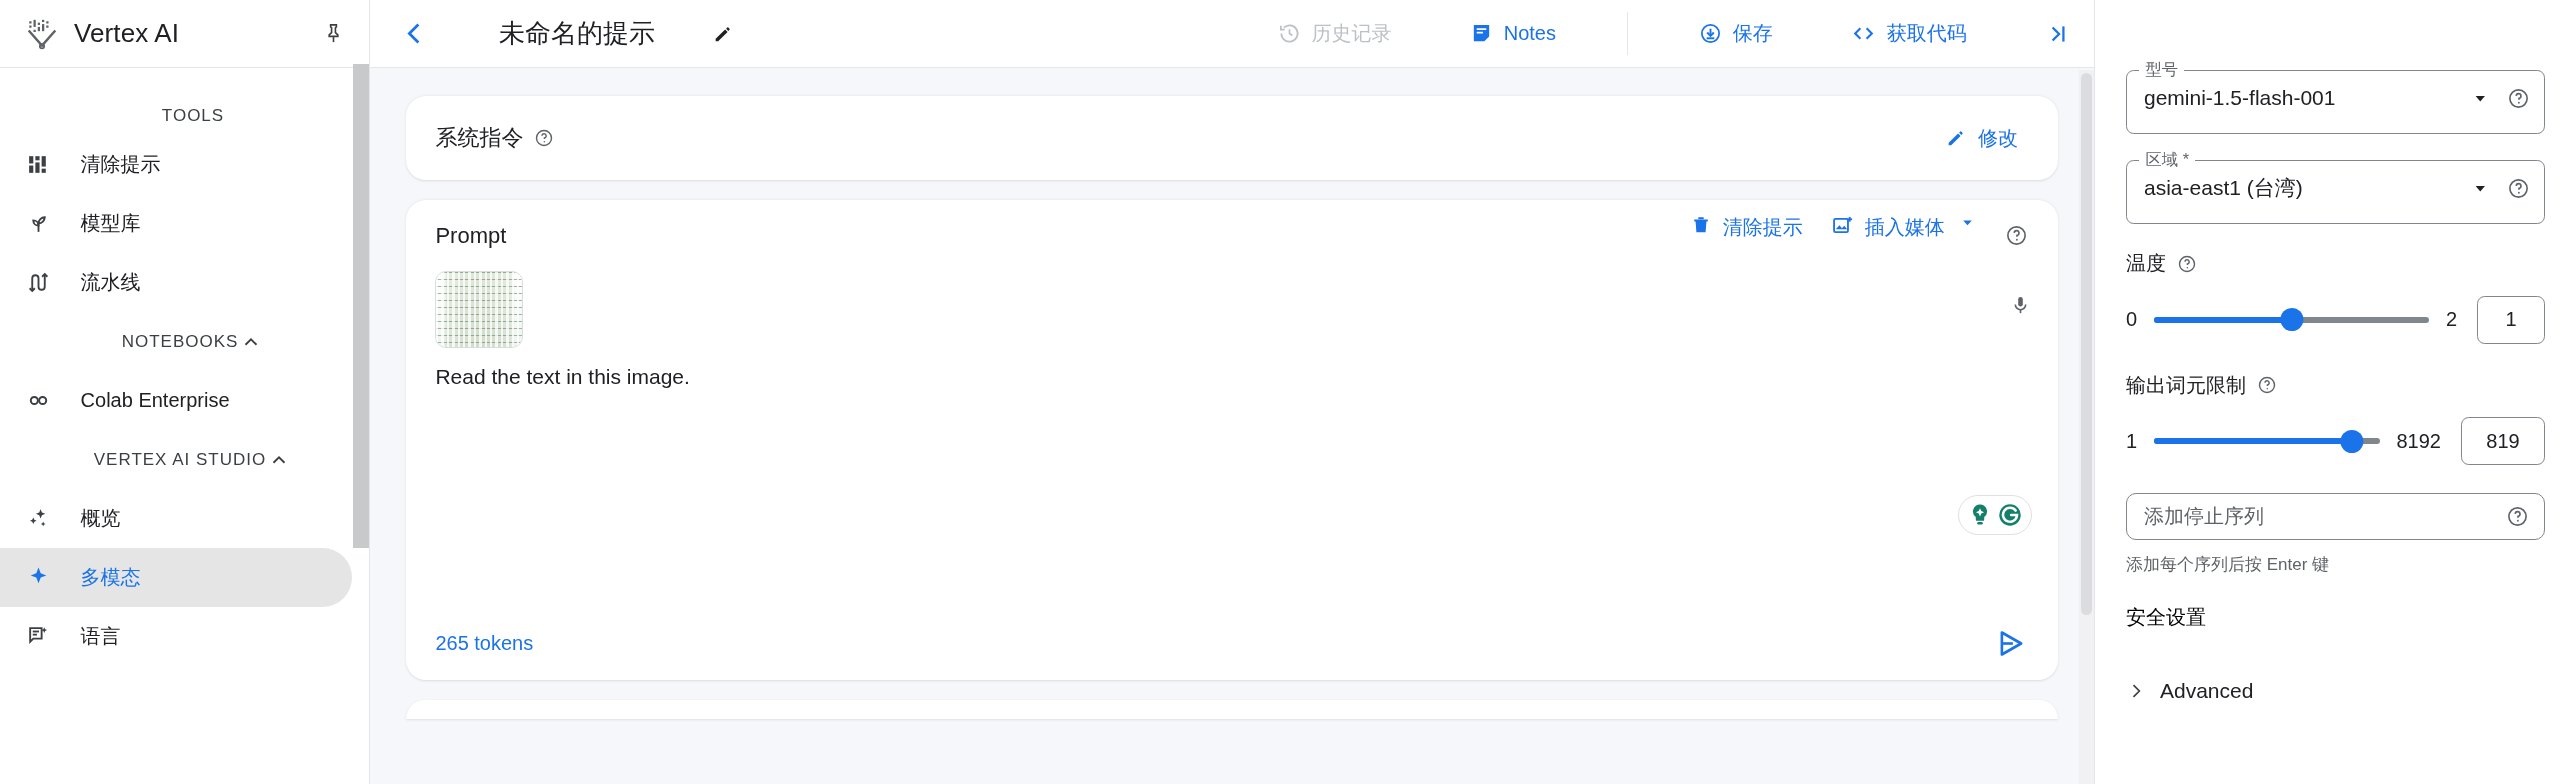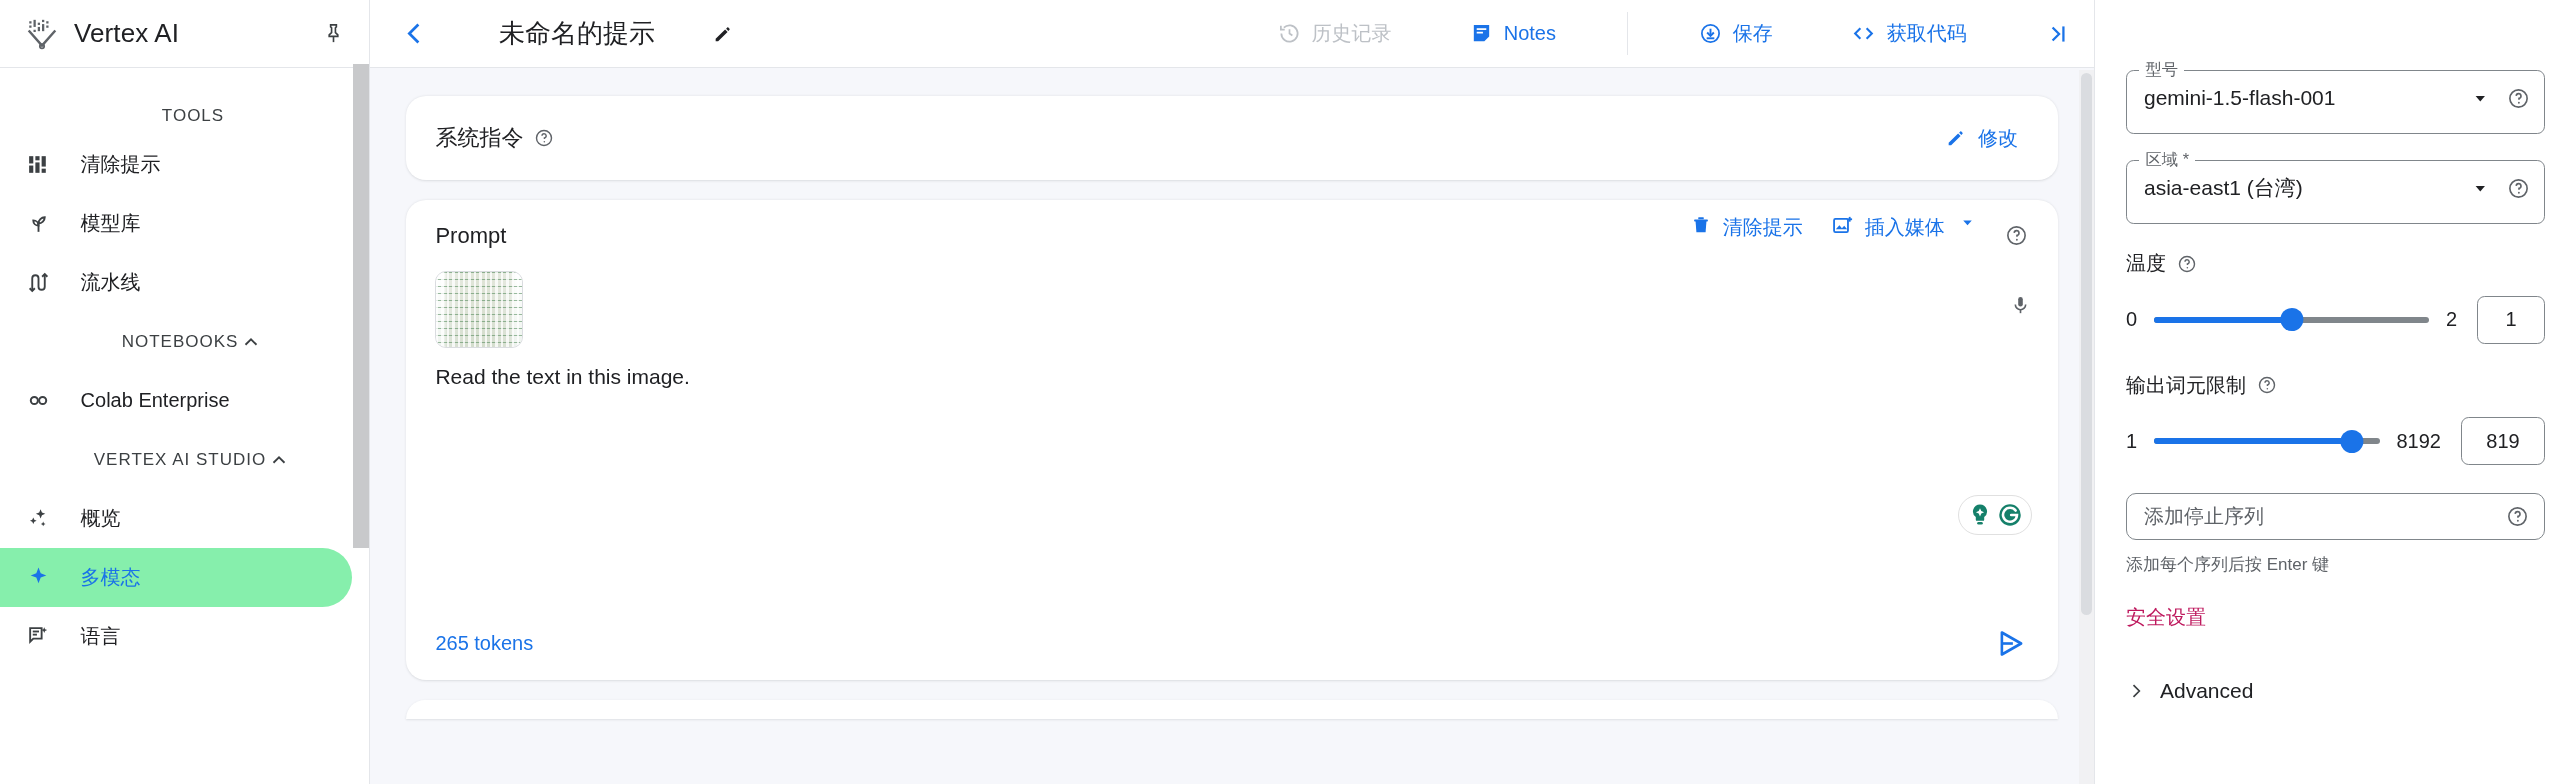--- a/index.html
+++ b/index.html
@@ -41,21 +41,21 @@
   .sb-section.first { padding-top: 14px; height: 67px; align-items: flex-end; padding-bottom: 9.3px;}
   .sb-section .chev { width: 26px; height: 26px; display:flex; align-items:center;justify-content:center; }
 
   .sb-item {
     height: 59px; display: flex; align-items: center;
     padding-left: 18.6px; cursor: pointer;
     border-radius: 0 29.4px 29.4px 0; margin-right: 17px;
   }
   .sb-item .ic { width: 40px; flex: 0 0 40px; display:flex; align-items:center; justify-content:center; }
   .sb-item .lb { font-size: 20px; color: #202124; margin-left: 22px; white-space: nowrap; }
-  .sb-item.active { background: #86efac; }
+  .sb-item.active { background: #e5e5e5; }
   .sb-item.active .lb { color: #1a73e8; }
 
   .sb-scrollbar {
     position: absolute; left: 353px; top: 64px;
     width: 15.5px; height: 484px;
     background: #c8c9cb; border-radius: 0;
   }
 
   
   .main {
@@ -207,21 +207,21 @@
     font-size: 20px; color: #202124; margin-left: 20px; flex: 0 0 68px;
   }
   .numbox.wide { width: 84px; flex: 0 0 84px; }
 
   .stopfield {
     height: 47px; border: 1.5px solid #80868b; border-radius: 10px;
     display: flex; align-items: center; padding: 0 15.5px 0 17px; margin-top: 6.2px;
   }
   .stopfield .ph { font-size: 20px; color: #5f6368; flex: 1; }
   .hint { font-size: 17px; color: #5f6368; margin-top: 12.4px; }
-  .safety { font-size: 20px; color: #be185d; margin-top: 28px; cursor: pointer; display:inline-block; }
+  .safety { font-size: 20px; color: #000000; margin-top: 28px; cursor: pointer; display:inline-block; }
   .advanced {
     display: flex; align-items: center; gap: 14px;
     font-size: 21px; color: #202124; margin-top: 48px; cursor: pointer;
   }
   svg { display: block; }
 </style>
 </head>
 <body>
 
 <div class="app">

